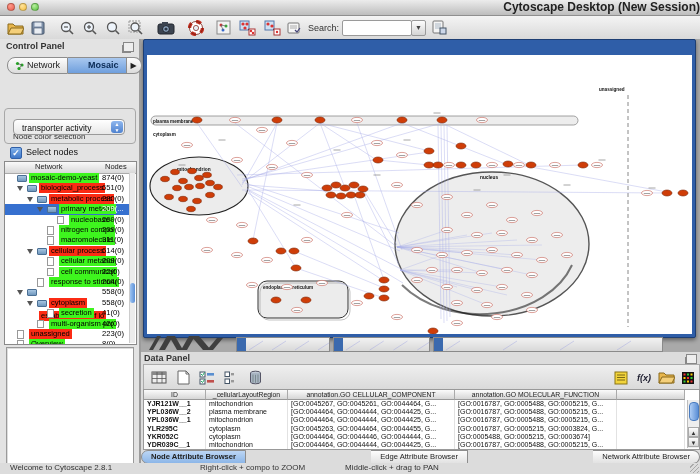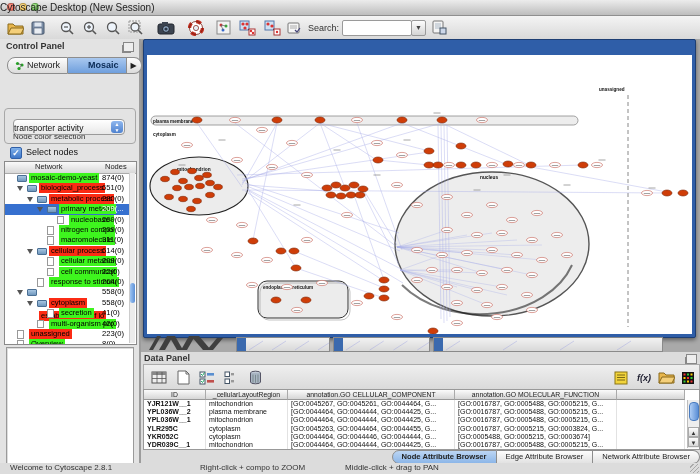--- a/index.html
+++ b/index.html
@@ -2,42 +2,42 @@
 <html><head>
 <meta charset="utf-8">
 <style>
   html,body{margin:0;padding:0;}
   #app{position:relative;width:700px;height:474px;background:#dcdcdc;font-family:"Liberation Sans",sans-serif;overflow:hidden;
        -webkit-font-smoothing:antialiased;color:#111;}
   .abs{position:absolute;}
   
   #titlebar{left:0;top:0;width:700px;height:15px;background:linear-gradient(#ececec,#bdbdbd);border-bottom:1px solid #8f8f8f;}
   .tl{width:8px;height:8px;border-radius:50%;top:3px;border:1px solid rgba(0,0,0,.25);box-sizing:border-box;}
-  #win-title{width:100%;text-align:left;font-size:10px;line-height:15px;color:#222;font-weight:normal;}
+  #win-title{width:100%;text-align:right;font-size:12px;line-height:15px;color:#222;font-weight:bold;}
   
   #toolbar{left:0;top:16px;width:700px;height:23px;background:linear-gradient(#f4f4f4,#d9d9d9);border-bottom:1px solid #9a9a9a;}
   .tbtn{top:2px;width:19px;height:19px;display:flex;align-items:center;justify-content:center;}
   #search-label{font-size:9px;color:#333;top:7px;}
   #search-combo{top:4px;width:68px;height:14px;background:#fff;border:1px solid #9a9a9a;border-radius:2px;}
   #search-drop{top:4px;width:13px;height:14px;background:linear-gradient(#fdfdfd,#d5d5d5);border:1px solid #9a9a9a;border-radius:2px;
     font-size:7px;line-height:14px;text-align:center;color:#444;}
   
   #cpanel{left:0;top:39px;width:139px;height:424px;background:#e3e3e3;border-right:2px solid #9c9c9c;}
   #cpanel-title{left:6px;top:2px;font-size:9px;font-weight:bold;color:#333;}
   .float-ic{width:9px;height:8px;border:1px solid #888;background:#eee;box-shadow:-2px 2px 0 -1px #888;}
   .seg-group{display:flex;}
   .seg{height:15px;line-height:15px;font-size:9px;padding:0 7px;background:linear-gradient(#fdfdfd,#dcdcdc);
        border:1px solid #8d8d8d;border-left:none;color:#222;display:flex;align-items:center;gap:3px;}
   .seg:first-child{border-left:1px solid #8d8d8d;border-radius:8px 0 0 8px;}
   .seg.sel{background:linear-gradient(#a9c8ef,#6f9fdd);color:#0b2b55;font-weight:bold;padding-left:20px;}
   .seg.arrow{border-radius:0 8px 8px 0;padding:0 4px;font-size:8px;}
   #groupbox{left:4px;top:69px;width:130px;height:34px;border:1px solid #a8a8a8;border-radius:4px;}
   #groupbox legend,#gb-label{font-size:8px;color:#333;margin-top:28px;}
   #ncombo{left:8px;top:10px;width:112px;height:16px;background:linear-gradient(#ffffff,#e8e8e8);border:1px solid #9a9a9a;border-radius:4px;
-          font-size:8.5px;line-height:16px;box-sizing:border-box;color:#111;}
+          font-size:8.5px;line-height:16px;padding-left:8px;box-sizing:border-box;color:#111;}
   #ncombo .stepper{position:absolute;right:1px;top:1px;width:12px;height:12px;background:linear-gradient(#8fb7ee,#4f82cf);border-radius:3px;
           color:#fff;font-size:5px;line-height:6px;text-align:center;}
   #selnodes-box{left:10px;top:108px;width:10px;height:10px;background:linear-gradient(#7fb0ea,#3f77c8);border:1px solid #2f5fa8;border-radius:2px;
           color:#fff;font-size:9px;line-height:10px;text-align:center;font-weight:bold;}
   #selnodes-label{left:26px;top:108px;font-size:9px;color:#111;}
   #treebox{left:4px;top:122px;width:131px;height:182px;background:#fff;border:1px solid #8a8a8a;overflow:hidden;}
   #tree-head{left:0;top:0;width:100%;height:11px;background:linear-gradient(#fafafa,#d8d8d8);border-bottom:1px solid #aaa;font-size:7.5px;color:#222;}
   .tree-row{position:absolute;left:0;width:129px;height:10.4px;font-size:7.6px;line-height:10px;white-space:nowrap;}
   .tree-row.sel{background:#3670cf;}
   .tri{position:absolute;width:0;height:0;border-left:3.5px solid transparent;border-right:3.5px solid transparent;border-top:5px solid #555;top:3px;}
@@ -68,21 +68,21 @@
   #dp-toolbar{left:2px;top:12px;width:555px;height:24px;background:linear-gradient(#efefef,#dadada);border:1px solid #aaa;}
   .dbtn{top:2px;width:20px;height:19px;border:1px solid transparent;display:flex;align-items:center;justify-content:center;}
   #dp-table{left:2px;top:37px;width:555px;height:59px;background:#fff;border:1px solid #999;overflow:hidden;}
   .th{position:absolute;top:0;height:10px;background:linear-gradient(#fbfbfb,#d6d6d6);border-right:1px solid #aaa;border-bottom:1px solid #999;
       font-size:6.8px;line-height:10px;text-align:center;color:#222;box-sizing:border-box;overflow:hidden;white-space:nowrap;}
   .td{position:absolute;height:8.2px;font-size:7px;line-height:8.2px;white-space:nowrap;overflow:hidden;border-right:1px solid #e2e2e2;box-sizing:border-box;padding-left:3px;color:#111;}
   .td.id{font-weight:bold;}
   #dp-scroll{left:543px;top:10px;width:11px;height:48px;background:#eee;border-left:1px solid #bbb;}
   #dp-thumb{left:1px;top:2px;width:8px;height:17px;background:linear-gradient(90deg,#aecdf5,#5b8fd6);border:1px solid #4a7cc0;border-radius:4px;}
   .sarrow{left:0px;width:11px;height:10px;background:linear-gradient(#fdfdfd,#d8d8d8);border:1px solid #aaa;font-size:6px;text-align:center;line-height:10px;color:#333;box-sizing:border-box;}
-  #dp-tabs{left:0;top:98px;width:559px;height:13px;display:flex;justify-content:flex-end;}
+  #dp-tabs{left:0;top:98px;width:559px;height:13px;display:flex;justify-content:space-between;}
   .dtab{height:12px;line-height:12px;font-size:7.6px;padding:0 9px;border:1px solid #8d8d8d;border-left:none;background:linear-gradient(#fdfdfd,#e2e2e2);color:#222;}
   .dtab:first-child{border-left:1px solid #8d8d8d;border-radius:7px 0 0 7px;}
   .dtab:last-child{border-radius:0 7px 7px 0;}
   .dtab.sel{background:linear-gradient(#bcd6f4,#8cb6e8);font-weight:bold;}
   
   #statusbar{left:0;top:463px;width:700px;height:11px;background:#dcdcdc;font-size:8px;color:#333;text-align:center;}
   #grip{right:1px;top:464px;width:9px;height:9px;background:
     repeating-linear-gradient(135deg,transparent 0 2px,#aaa 2px 3px);}
   svg text{font-family:"Liberation Sans",sans-serif;}
 </style>

